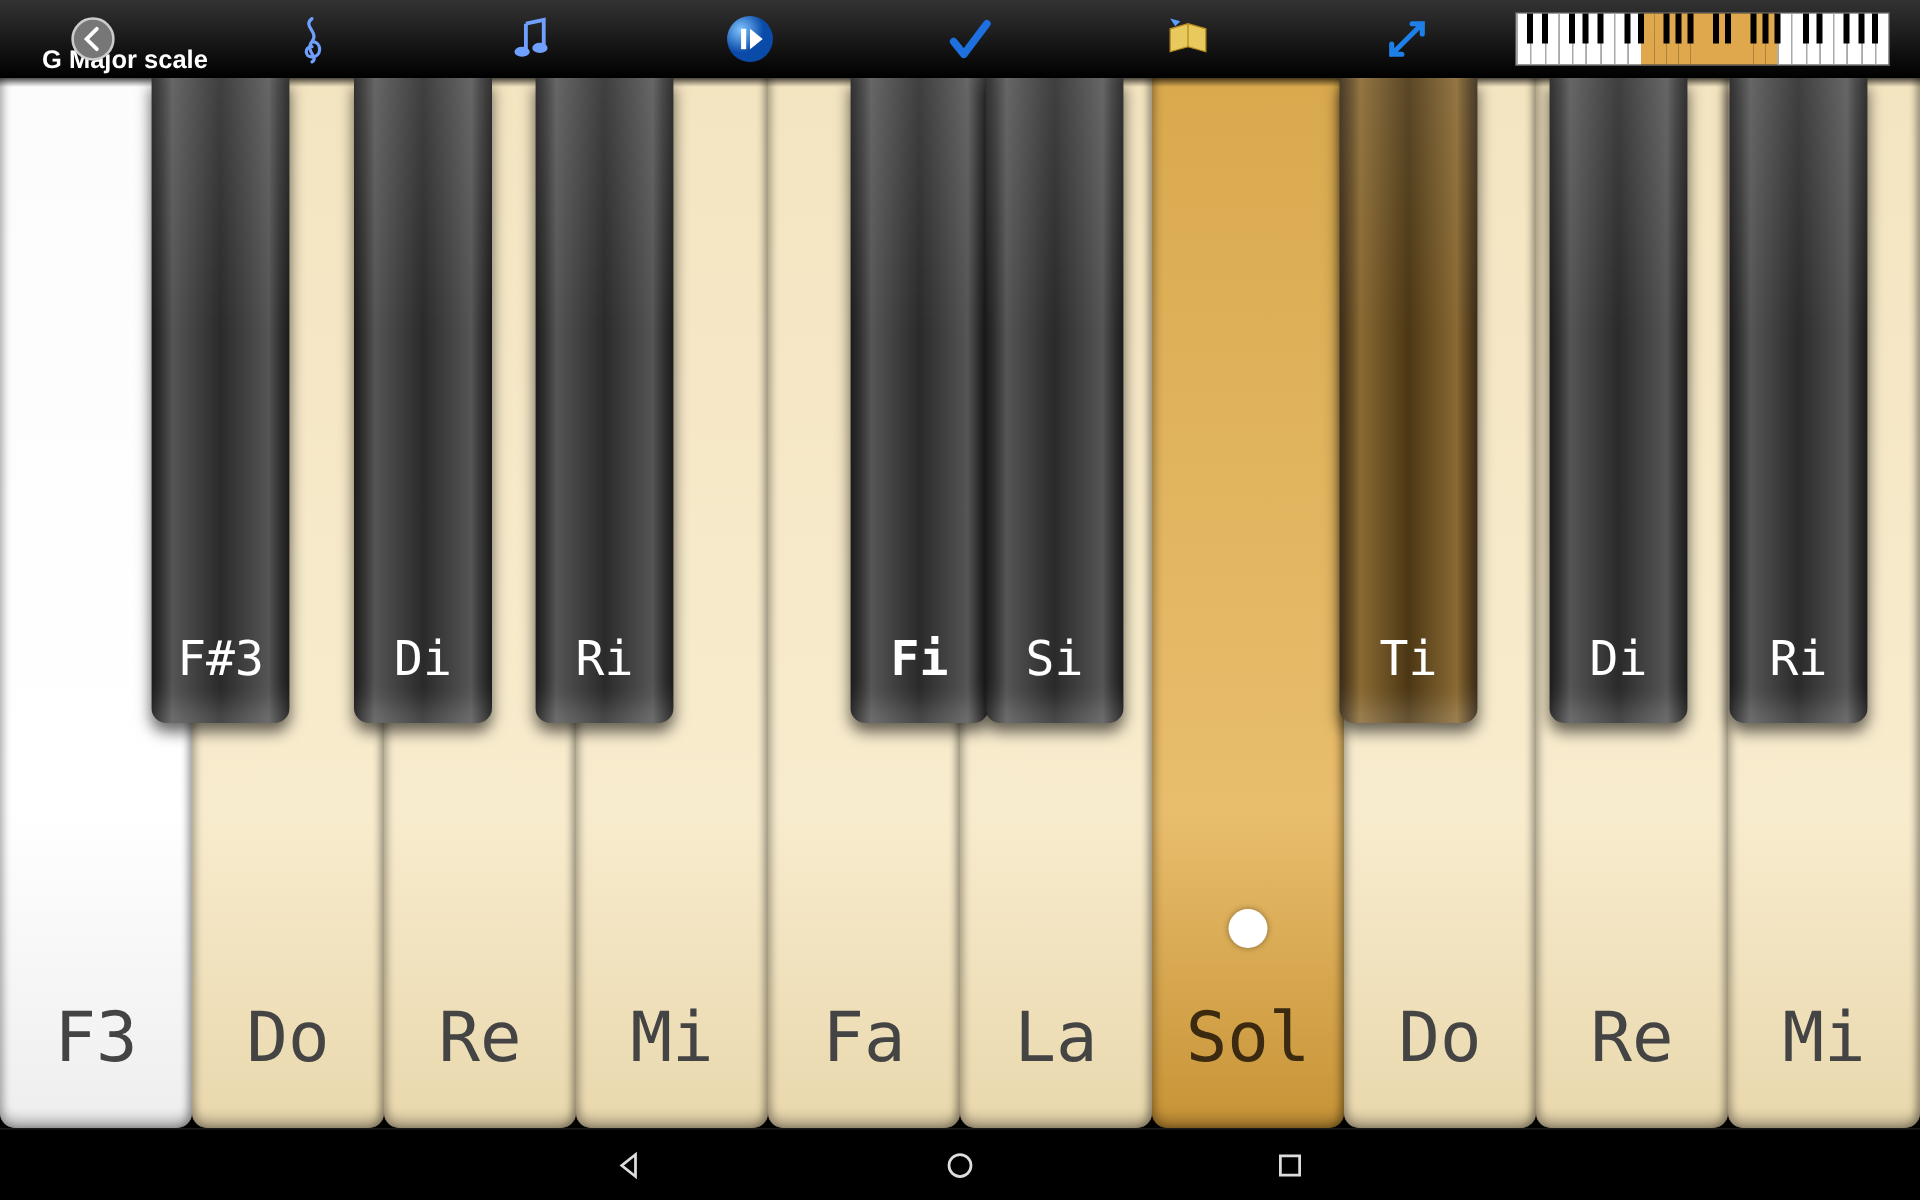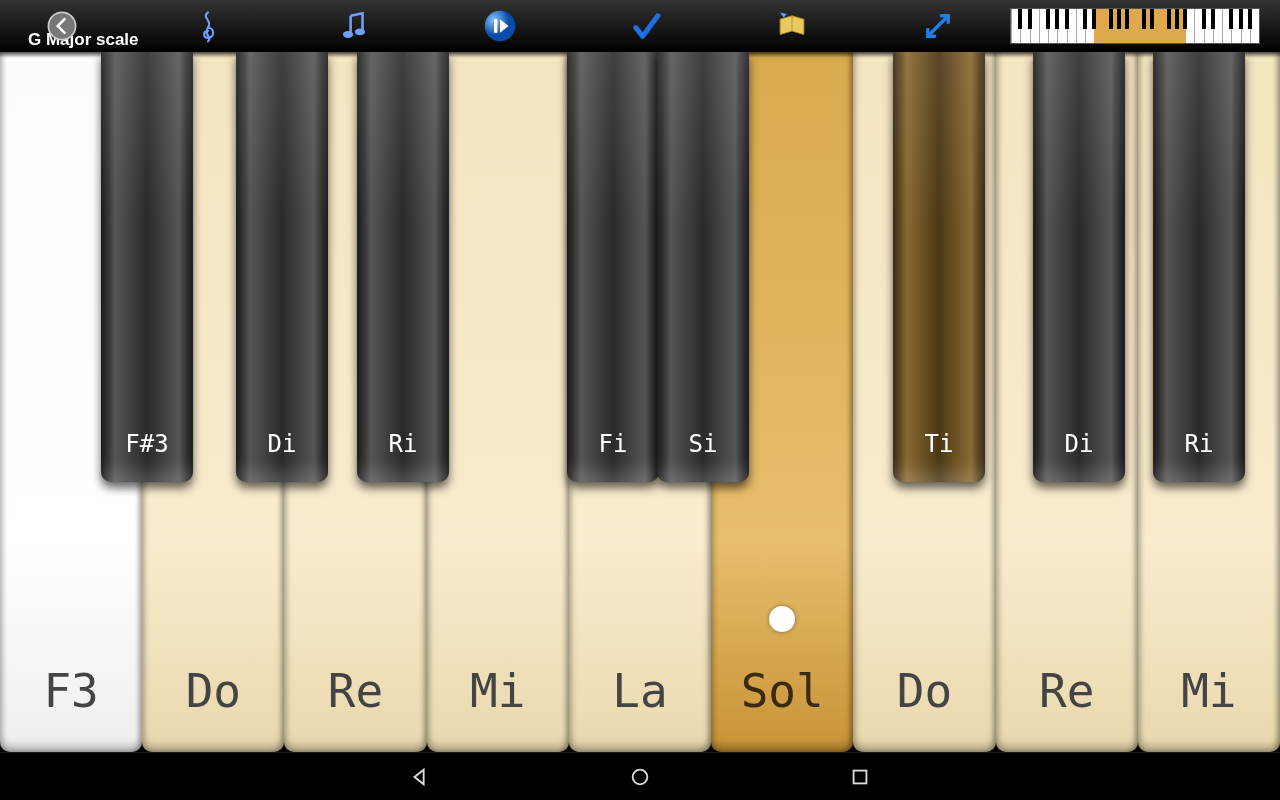--- a/index.html
+++ b/index.html
@@ -111,21 +111,21 @@
       linear-gradient(to bottom, rgba(255,255,255,.08) 0%, rgba(255,255,255,0) 40%),
       linear-gradient(to right, #2b1c08 0%, #8a6a33 15%, #4c3714 50%, #8a6a33 85%, #2b1c08 100%),
       #3a2a12;
   }
   .bk-label{
     position:absolute;
     bottom:24px;
     left:0; right:0;
     text-align:center;
     color:#fff;
-    font-size:24px;
+    font-size:32px;
     font-family: "DejaVu Sans Mono", Menlo, Consolas, monospace;
     margin-top: 15px;
   }
 
   
   .c-white { background: linear-gradient(to bottom, #fcfcfc 0%, #ffffff 70%, #eee 100%); }
   .c-cream { background: linear-gradient(to bottom, #f4e5c1 0%, #f8ecce 70%, #e9d8ad 100%); }
   .c-gold  { background: linear-gradient(to bottom, #d9a94e 0%, #e8bd6c 70%, #c79336 100%); }
   .c-gold .wk-label { color:#3b2a10; }
 
@@ -280,20 +280,23 @@
       <div class="white-key c-cream">
         <div class="wk-label">Do</div>
       </div>
       <div class="white-key c-cream">
         <div class="wk-label">Re</div>
       </div>
       <div class="white-key c-cream">
         <div class="wk-label">Mi</div>
       </div>
       <div class="white-key c-cream">
+        <div class="wk-label">Fa</div>
+      </div>
+      <div class="white-key c-cream">
         <div class="wk-label">La</div>
       </div>
       <div class="white-key c-gold">
         <div class="wk-label">Sol</div>
         <div class="dot"></div>
       </div>
       <div class="white-key c-cream">
         <div class="wk-label">Do</div>
       </div>
       <div class="white-key c-cream">
@@ -309,21 +312,21 @@
         <div class="bk-label">F#3</div>
       </div>
       <div class="black-key" style="left: 236px;">
         <div class="body"></div>
         <div class="bk-label">Di</div>
       </div>
       <div class="black-key" style="left: 357px;">
         <div class="body"></div>
         <div class="bk-label">Ri</div>
       </div>
-      <div class="black-key" style="left: 567px;">
+      <div class="black-key" style="left: 567px; font-weight: bold;">
         <div class="body"></div>
         <div class="bk-label">Fi</div>
       </div>
       <div class="black-key" style="left: 657px;">
         <div class="body"></div>
         <div class="bk-label">Si</div>
       </div>
       <div class="black-key brown" style="left: 893px;">
         <div class="body"></div>
         <div class="bk-label">Ti</div>

